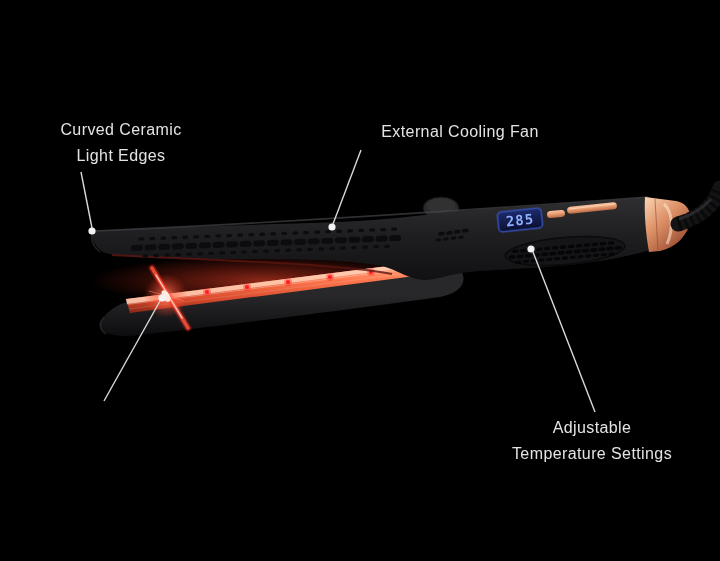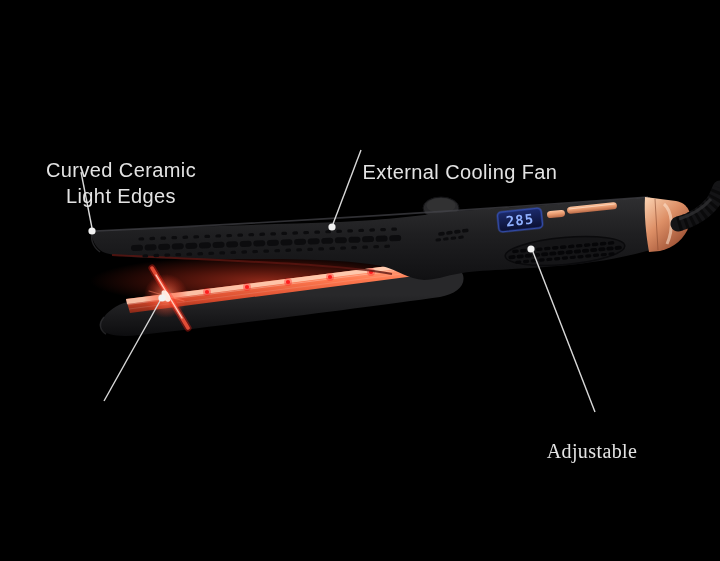--- a/index.html
+++ b/index.html
@@ -7,27 +7,26 @@
     position:relative;
     width:720px;height:561px;
     background:#000000;
     overflow:hidden;
     font-family:"Liberation Sans", sans-serif;
   }
   .art{position:absolute;left:0;top:0;width:720px;height:561px;display:block;}
   .label{
     position:absolute;
     color:#e3e3e3;
-    font-size:20px;
+    font-size:16px;
     line-height:26px;
     font-weight:500;
     letter-spacing:.4px;
     text-align:center;
     white-space:nowrap;
-    margin-top:40px;
   }
   .label span{display:block;}
 </style>
 </head>
 <body>
 
 <div class="stage">
 
   <svg class="art" viewBox="0 0 720 561" xmlns="http://www.w3.org/2000/svg">
     <defs>
@@ -186,17 +185,18 @@
   <div class="label" style="left:21px;top:117px;width:200px;">
     <span>Curved Ceramic</span>
     <span>Light Edges</span>
   </div>
 
   <div class="label" style="left:340px;top:119px;width:240px;">
     <span>External Cooling Fan</span>
   </div>
 
 
-  <div class="label" style="left:472px;top:398px;width:240px;font-family:Liberation Serif, serif;">
+  <div class="label" style="left:472px;top:415px;width:240px;">
     <span>Adjustable</span>
+    <span>Temperature Settings</span>
   </div>
 
 </div>
 
 </body></html>

